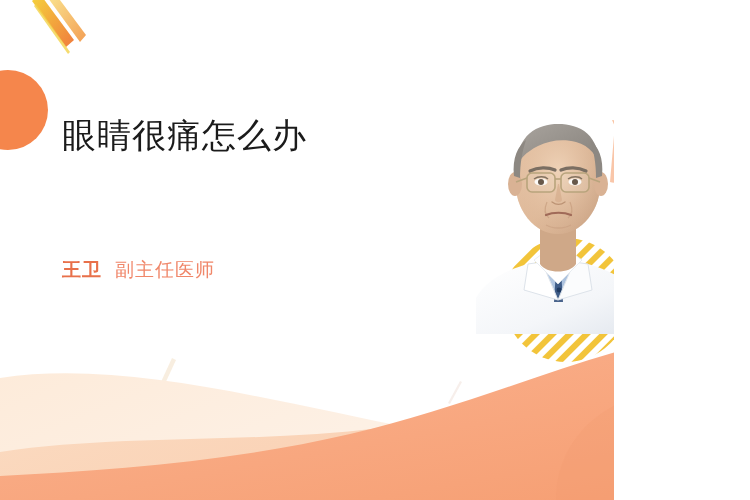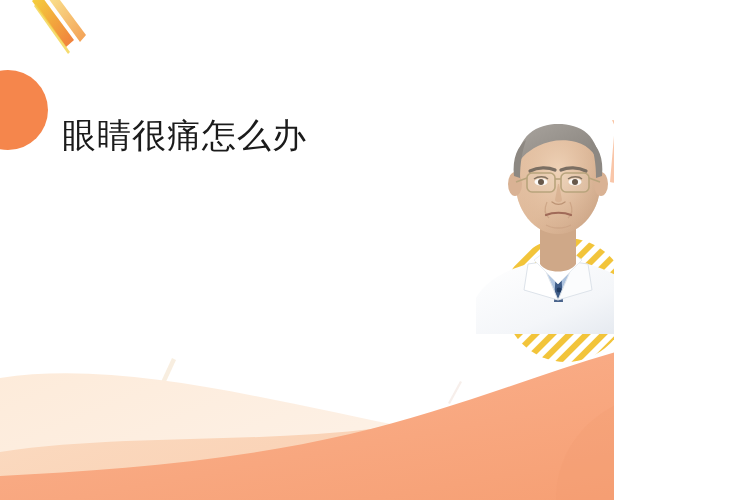--- a/index.html
+++ b/index.html
@@ -258,16 +258,19 @@
     <path d="M 0 452 C 120 434 250 444 380 428 C 500 414 620 372 750 348 L 750 500 L 0 500 Z" fill="url(#wavePeach)" opacity="0.92"></path>
 
     <path d="M 0 476 C 110 470 230 462 350 434 C 470 406 580 356 680 336 C 710 330 734 328 750 328 L 750 500 L 0 500 Z" fill="url(#waveSalmon)"></path>
 
     <path d="M 556 500 C 556 452 586 414 632 398 C 660 388 690 390 712 404 L 712 500 Z" fill="#F29D72" opacity="0.30"></path>
   </svg>
 
   <div id="text-block">
     <h1 id="title">眼睛很痛怎么办</h1>
 
+    <div id="doctor-line-1">
+      <span id="doctor-name">王卫</span><span id="doctor-title">副主任医师</span>
+    </div>
 
   </div>
 
 </div>
 
 </body></html>

